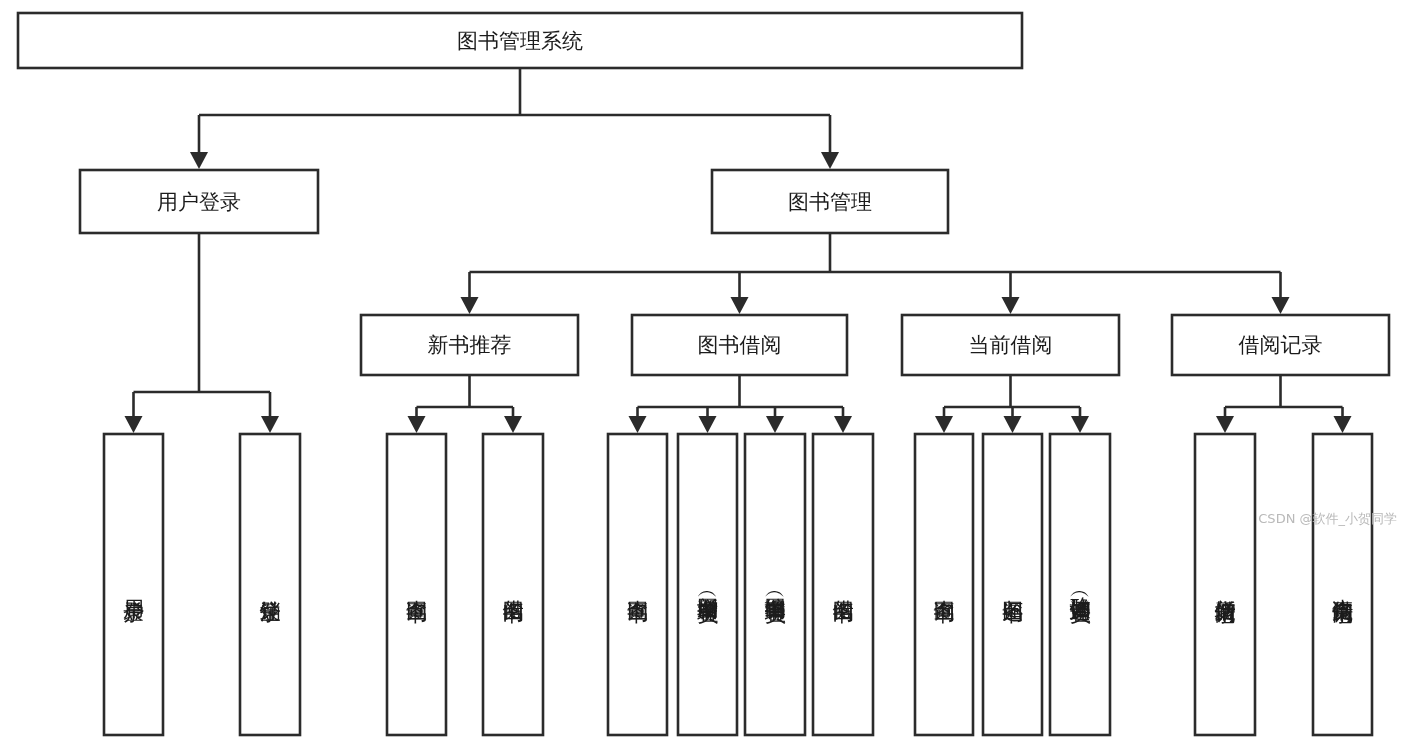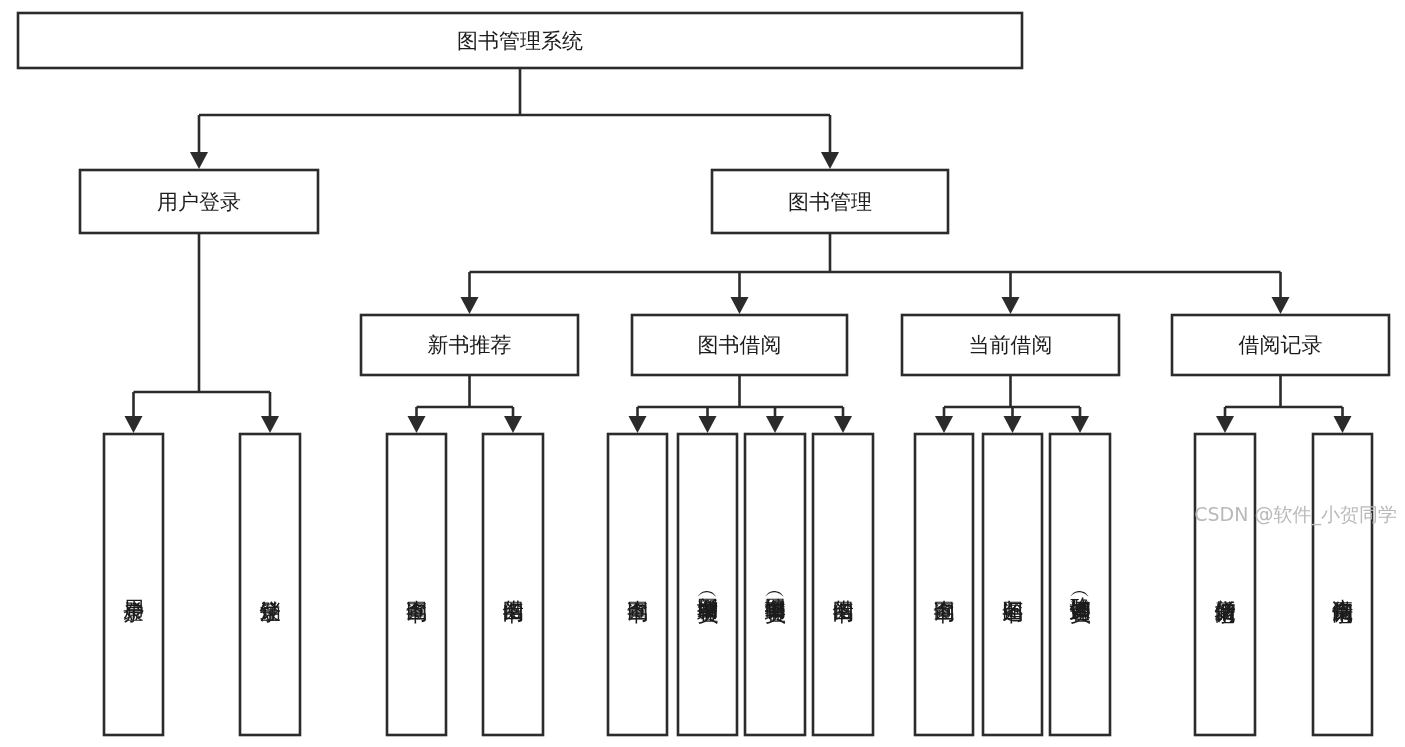--- a/index.html
+++ b/index.html
@@ -10,21 +10,21 @@
   .node-box-root{fill:#ffffff;stroke:#2b2b2b;stroke-width:2.6;}
   .conn{stroke:#2b2b2b;stroke-width:2.6;fill:none;stroke-linecap:butt;}
   .arrow-head{fill:#2b2b2b;stroke:none;}
   .node-label{font-family:"DejaVu Sans","Liberation Sans",sans-serif;font-size:21px;fill:#1c1c1c;text-anchor:middle;dominant-baseline:middle;}
   .node-label-root{font-family:"DejaVu Sans","Liberation Sans",sans-serif;font-size:21px;fill:#1c1c1c;text-anchor:middle;dominant-baseline:middle;}
   .leaf-label-wrap{position:absolute;display:flex;align-items:center;justify-content:center;
     font-family:"DejaVu Sans","Liberation Sans",sans-serif;font-size:21px;color:#1c1c1c;
     line-height:1.07;text-align:center;pointer-events:none;}
   .leaf-label{writing-mode:vertical-rl;text-orientation:upright;letter-spacing:1px;white-space:nowrap;}
   .watermark{position:absolute;right:8px;bottom:4px;font-family:"DejaVu Sans","Liberation Sans",sans-serif;
-    font-size:19px;color:#b9b9b9;white-space:nowrap;}
+    font-size:13px;color:#b9b9b9;white-space:nowrap;}
 </style>
 </head>
 <body>
 
 <div id="stage">
 
   <svg class="diagram" viewBox="0 0 1405 747">
     <g id="edges-layer">
         <g>
           <path d="M 520 68 L 520 115" class="conn"></path>

